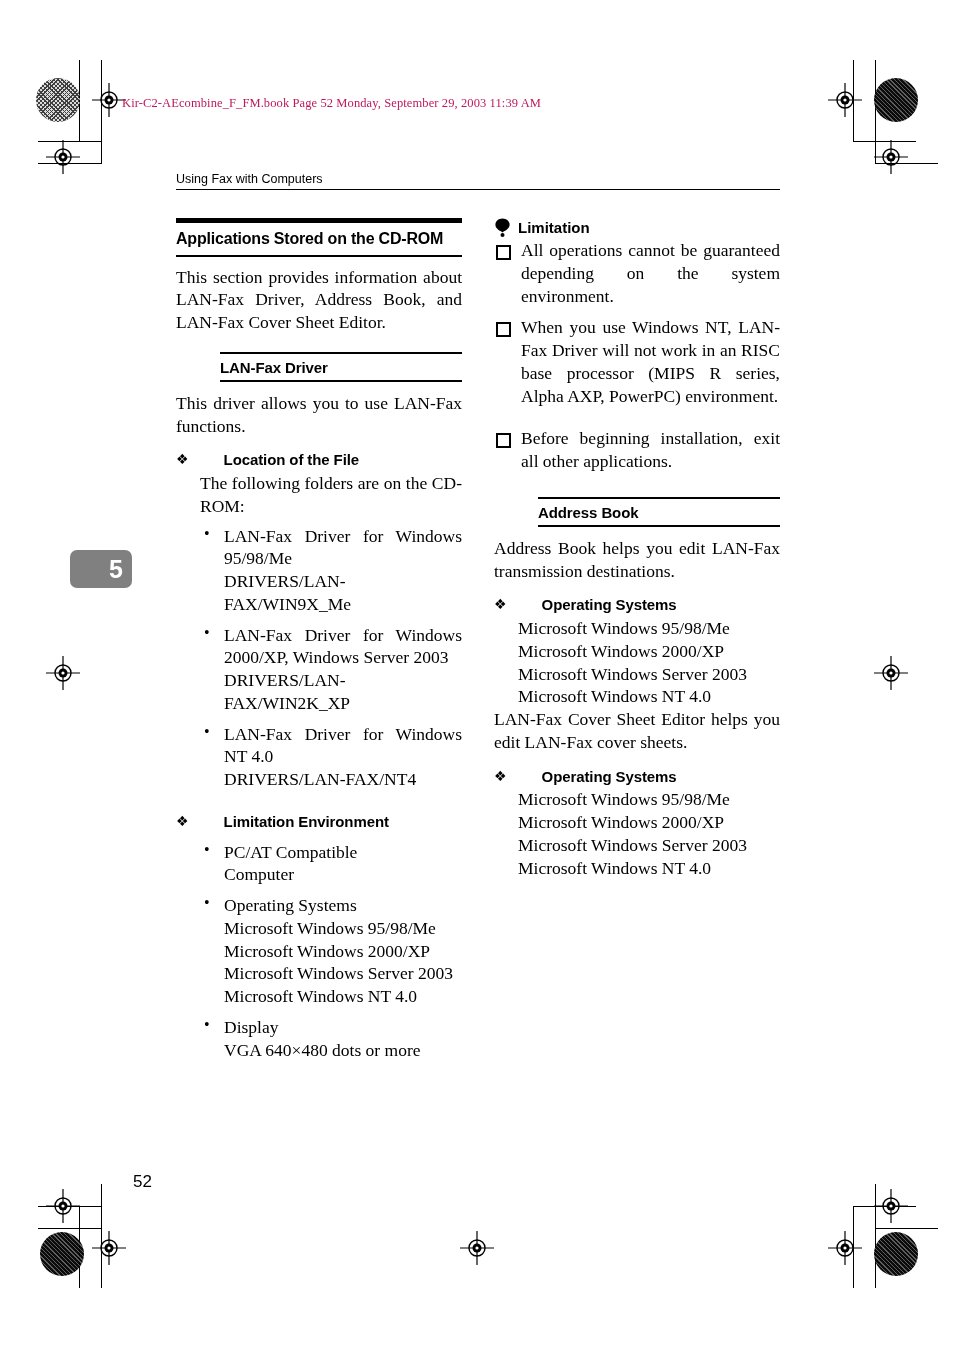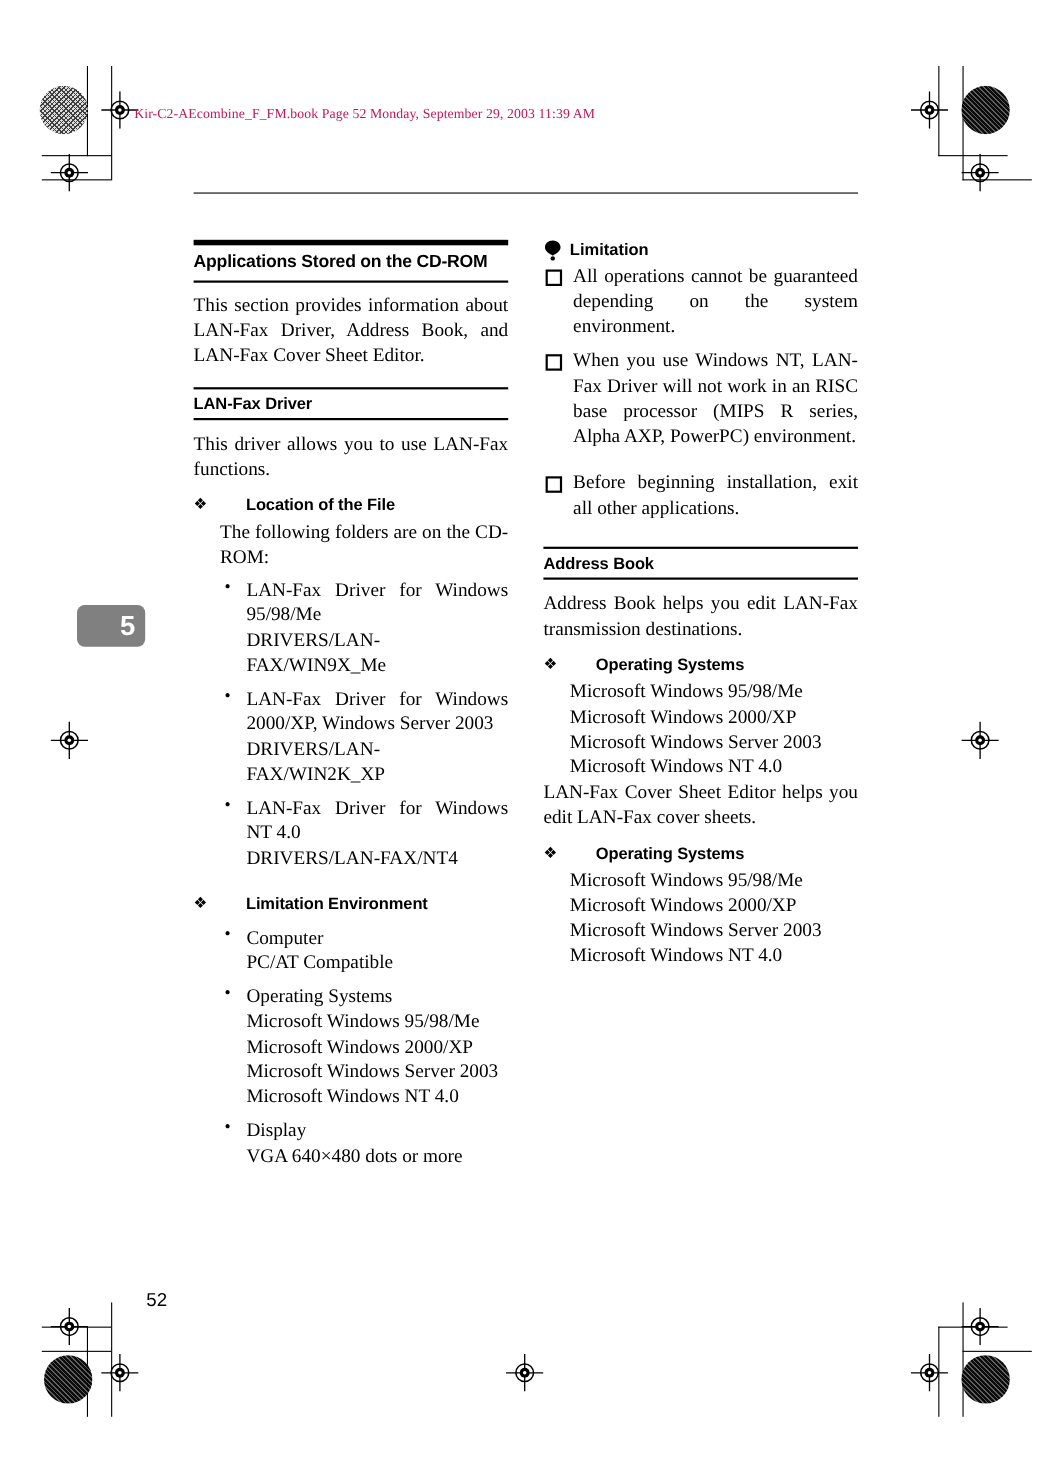--- a/index.html
+++ b/index.html
@@ -57,21 +57,21 @@
 
   
   .h1-rule-top{border-top:5px solid #000;}
   .h1{
     font-family:"Liberation Sans",sans-serif;font-weight:bold;
     font-size:16px;line-height:1.16;letter-spacing:-.2px;
     margin:7px 0 6px;
   }
   .h1-rule-bot{border-top:2.2px solid #000;margin-bottom:9px;}
 
-  .h2-wrap{margin-top:18px;}
+  .h2-wrap{margin-top:18px;margin-left:44px;}
   .h2-rule-top{border-top:2.6px solid #000;}
   .h2{
     font-family:"Liberation Sans",sans-serif;font-weight:bold;
     font-size:15px;letter-spacing:-.1px;margin:5px 0 4px;
   }
   .h2-rule-bot{border-top:2.2px solid #000;margin-bottom:10px;}
 
   
   p.body{
     font-size:17.5px;line-height:1.30;text-align:justify;
@@ -263,20 +263,21 @@
         <line x1="0" y1="17" x2="34" y2="17" stroke="#000" stroke-width="1.2"></line>
         <circle cx="17" cy="17" r="8" fill="none" stroke="#000" stroke-width="1.4"></circle>
         <circle cx="17" cy="17" r="4.5" fill="#000"></circle>
         <circle cx="17" cy="17" r="1.6" fill="#fff"></circle>
       </svg>
   </div>
 
   <div class="slug">Kir-C2-AEcombine_F_FM.book  Page 52  Monday, September 29, 2003  11:39 AM</div>
 
   <div class="runhead">
+    <div>Using Fax with Computers</div>
     <div class="rule"></div>
   </div>
 
   <div class="chaptab">5</div>
 
   <div class="col col-left">
 
     <div class="h1-rule-top"></div>
     <h1 class="h1">Applications Stored on the CD-ROM</h1>
     <div class="h1-rule-bot"></div>
@@ -314,22 +315,22 @@
       </li>
     </ul>
 
     <div class="dia" style="margin-top:22px;">
       <span class="glyph">❖</span>
       <span class="txt">Limitation Environment</span>
     </div>
 
     <ul class="dots" style="margin-top:9px;">
       <li>
+        <span class="ln">PC/AT Compatible</span>
         <span class="ln">Computer</span>
-        <span class="ln">PC/AT Compatible</span>
       </li>
       <li>
         <span class="ln">Operating Systems</span>
         <span class="ln">Microsoft Windows 95/98/Me</span>
         <span class="ln">Microsoft Windows 2000/XP</span>
         <span class="ln">Microsoft Windows Server 2003</span>
         <span class="ln">Microsoft Windows NT 4.0</span>
       </li>
       <li>
         <span class="ln">Display</span>

